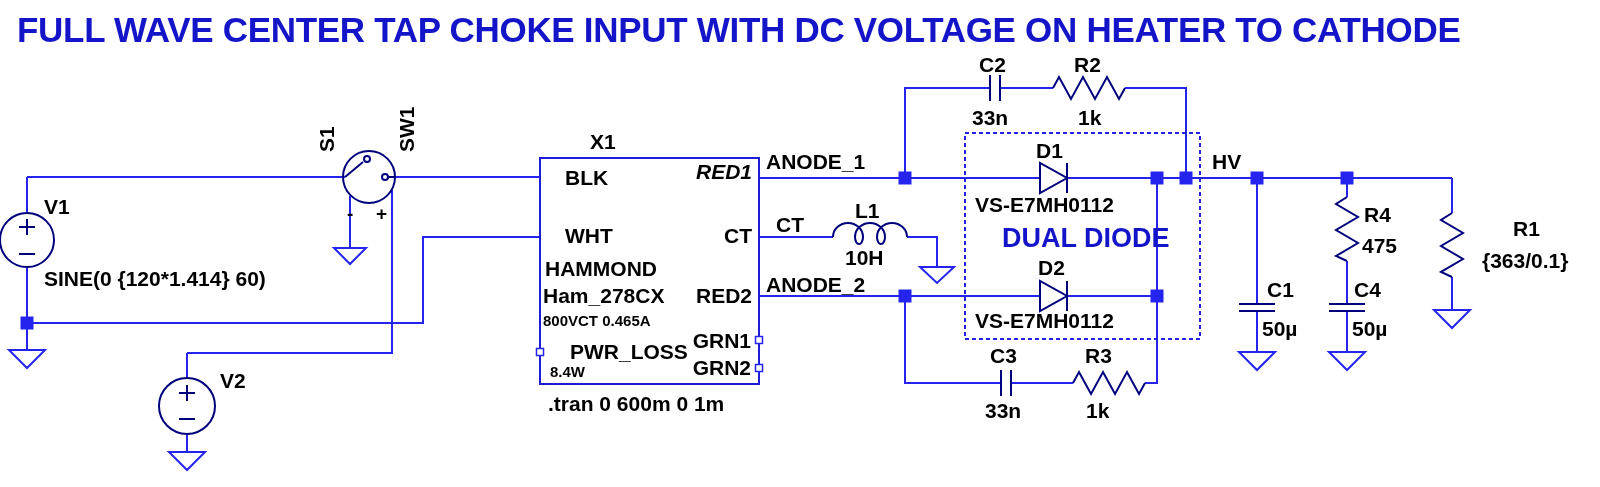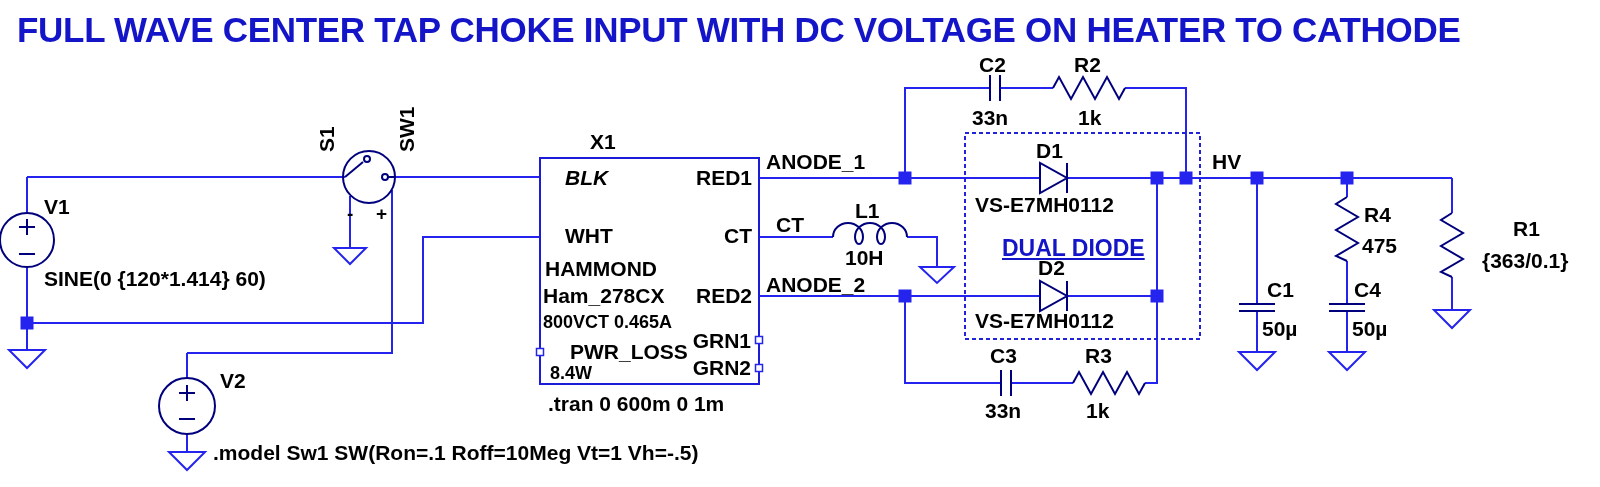--- a/index.html
+++ b/index.html
@@ -13,21 +13,21 @@
   svg{position:absolute;left:0;top:0;}
   .w{stroke:var(--wire,#2424ee);stroke-width:2;fill:none;}
   .s{stroke:var(--symbol,#00007d);stroke-width:2;fill:none;}
   .sf{stroke:var(--symbol,#00007d);stroke-width:2;fill:#ffffff;}
   .g{stroke:var(--wire,#2424ee);stroke-width:2;fill:none;}
   .j{fill:var(--wire,#2424ee);stroke:none;}
   .op{stroke:var(--wire,#2424ee);stroke-width:1.5;fill:#ffffff;}
   .blockrect{stroke:#1c1cd8;stroke-width:2;fill:none;}
   .dashed{stroke:#2222dd;stroke-width:2;fill:none;stroke-dasharray:4 3;}
   .lbl{position:absolute;color:var(--text,#000);font-size:21px;line-height:1.05;white-space:nowrap;}
-  .sm{font-size:18px;}
+  .sm{font-size:15px;}
   .rt{text-align:right;}
   .blue{color:var(--accent,#1414c8);}
   .vlbl{position:absolute;transform-origin:0 0;transform:rotate(-90deg);font-size:21px;color:var(--text,#000);white-space:nowrap;line-height:1;}
   #title{position:absolute;left:17px;top:10px;font-size:35px;letter-spacing:-0.3px;color:var(--accent,#1414c8);white-space:nowrap;}
   .pm{position:absolute;font-size:19px;color:var(--text,#000);line-height:1;}
 </style>
 </head>
 <body>
 
 <div id="canvas">
@@ -148,27 +148,26 @@
 
   <div class="lbl" style="left:44px;top:196px;">V1</div>
   <div class="lbl" style="left:44px;top:268px;">SINE(0 {120*1.414} 60)</div>
 
   <div class="vlbl" style="left:316px;top:152px;">S1</div>
   <div class="vlbl" style="left:396px;top:152px;">SW1</div>
   <div class="pm" style="left:347px;top:204px;">-</div>
   <div class="pm" style="left:376px;top:204px;">+</div>
 
   <div class="lbl" style="left:220px;top:370px;">V2</div>
-  <div class="lbl" style="left:213px;top:442px;">.model Sw1 SW(Ron=.1 Roff=10Meg Vt=1 Vh=-.5)</div>
   <div class="lbl" style="left:548px;top:393px;">.tran 0 600m 0 1m</div>
 
   <div class="lbl" style="left:590px;top:131px;">X1</div>
-  <div class="lbl" style="left:565px;top:167px;font-style:italic;">BLK</div>
+  <div class="lbl" style="left:565px;top:167px;">BLK</div>
   <div class="lbl" style="left:565px;top:225px;">WHT</div>
-  <div class="lbl rt" style="right:848px;top:167px;">RED1</div>
+  <div class="lbl rt" style="right:848px;top:161px;font-style:italic;">RED1</div>
   <div class="lbl rt" style="right:848px;top:225px;">CT</div>
   <div class="lbl rt" style="right:848px;top:285px;">RED2</div>
   <div class="lbl rt" style="right:849px;top:330px;">GRN1</div>
   <div class="lbl rt" style="right:849px;top:357px;">GRN2</div>
   <div class="lbl" style="left:545px;top:258px;">HAMMOND</div>
   <div class="lbl" style="left:543px;top:285px;">Ham_278CX</div>
   <div class="lbl sm" style="left:543px;top:313px;">800VCT 0.465A</div>
   <div class="lbl" style="left:546px;top:341px;padding-left:24px;">PWR_LOSS</div>
   <div class="lbl sm" style="left:550px;top:364px;">8.4W</div>
 
@@ -180,21 +179,21 @@
   <div class="lbl" style="left:855px;top:200px;">L1</div>
   <div class="lbl" style="left:845px;top:247px;">10H</div>
 
   <div class="lbl" style="left:979px;top:54px;">C2</div>
   <div class="lbl" style="left:972px;top:107px;">33n</div>
   <div class="lbl" style="left:1074px;top:54px;text-align:right;">R2</div>
   <div class="lbl" style="left:1078px;top:107px;">1k</div>
 
   <div class="lbl" style="left:1036px;top:140px;">D1</div>
   <div class="lbl" style="left:975px;top:194px;">VS-E7MH0112</div>
-  <div class="lbl blue" style="left:1002px;top:236px;font-size:23px;text-decoration:underline;">DUAL DIODE</div>
+  <div class="lbl blue" style="left:1002px;top:224px;font-size:27px;">DUAL DIODE</div>
   <div class="lbl" style="left:1038px;top:257px;">D2</div>
   <div class="lbl" style="left:975px;top:310px;">VS-E7MH0112</div>
 
   <div class="lbl" style="left:990px;top:345px;">C3</div>
   <div class="lbl" style="left:985px;top:400px;">33n</div>
   <div class="lbl" style="left:1085px;top:345px;">R3</div>
   <div class="lbl" style="left:1086px;top:400px;">1k</div>
 
   <div class="lbl" style="left:1267px;top:279px;">C1</div>
   <div class="lbl" style="left:1262px;top:318px;">50µ</div>

